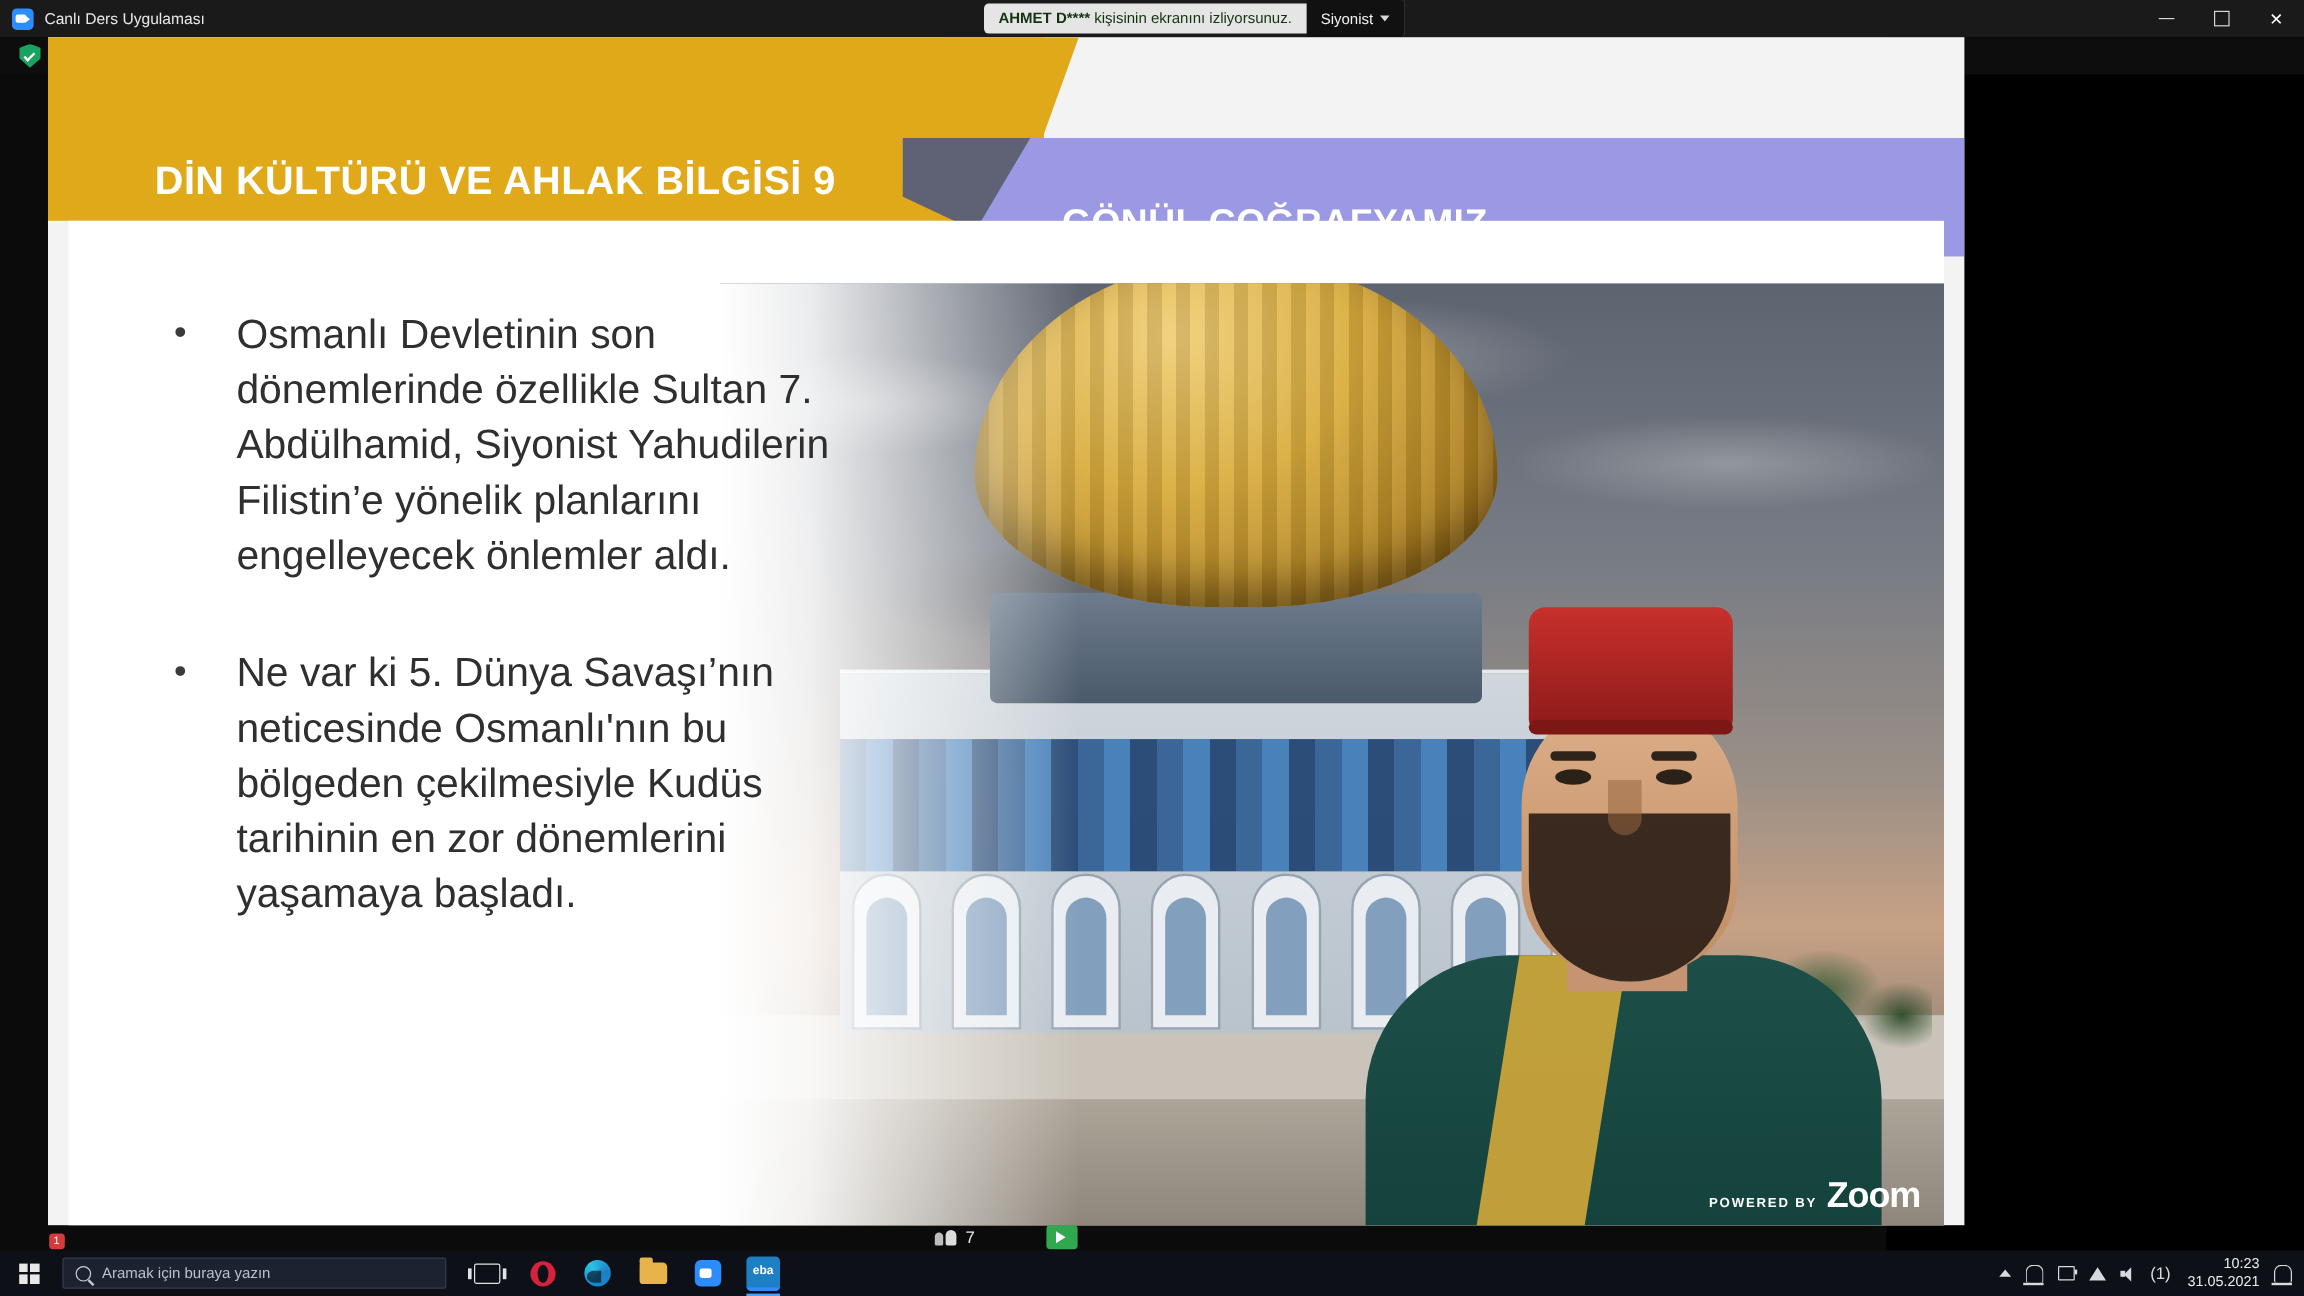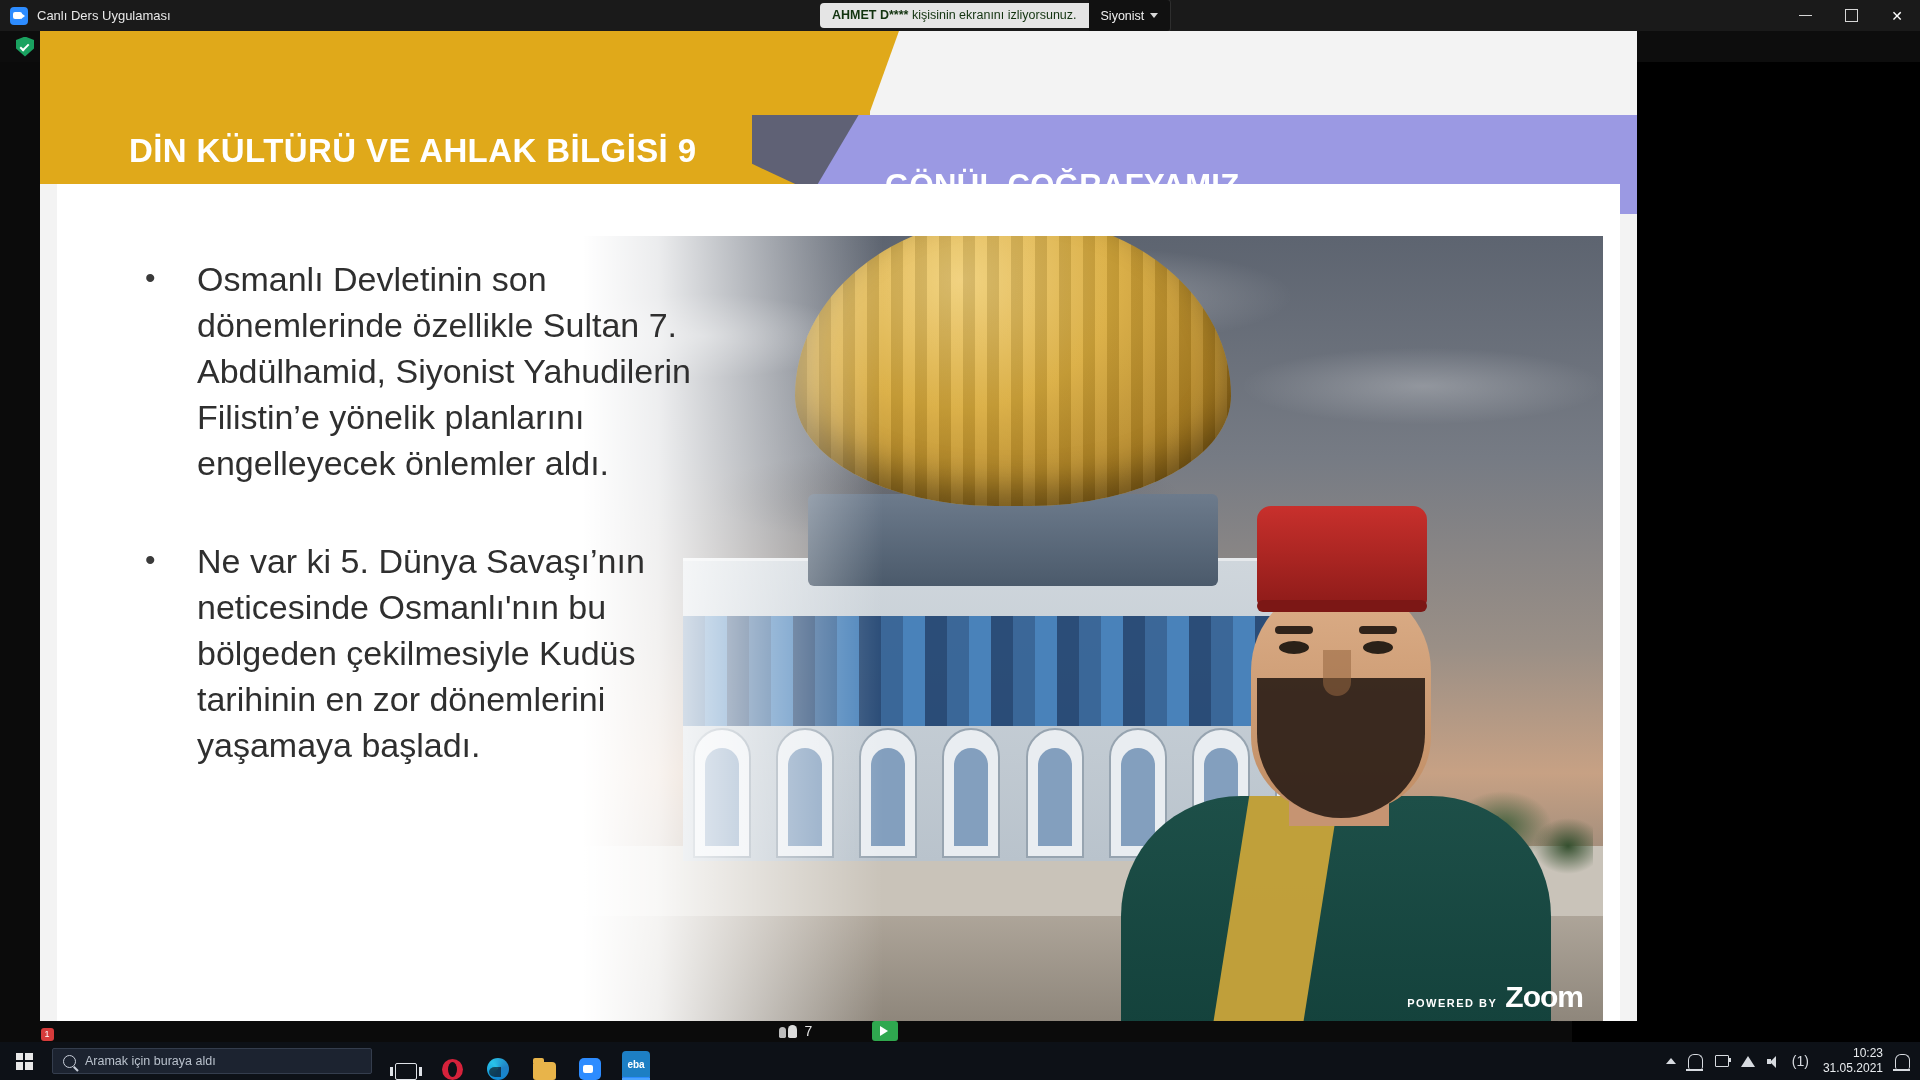--- a/index.html
+++ b/index.html
@@ -236,21 +236,21 @@
     left: 17px; top: 153px;
     width: 1563px;
     height: 840px;
     background: #ffffff;
     overflow: hidden;
   }
 
   
   .photo {
     position: absolute;
-    right: 17px; top: 52px;
+    right: 0; top: 52px;
     width: 1020px;
     height: 790px;
     overflow: hidden;
   }
   .sky {
     position: absolute; inset: 0;
     background: linear-gradient(#5d6470 0%, #767b84 28%, #9a8f86 52%, #c7a184 68%, #8e8378 84%, #7a7168 100%);
   }
   .clouds {
     position: absolute; left: -60px; top: 10px;
@@ -543,21 +543,21 @@
     position:absolute; right:-4px; bottom:-3px;
     width: 6px; height: 1.6px;
     background:#c9cfda;
     transform: rotate(45deg);
   }
   .searchbox span { color: #b9c1cc; font-size: 12.5px; }
 
   .tb-icons { display:flex; align-items:center; gap: 6px; margin-left: 14px; }
   .tb-ico {
     width: 40px; height: 38px;
-    display:flex; align-items:flex-end; justify-content:center;
+    display:flex; align-items:center; justify-content:center;
     position: relative;
   }
   .ico-taskview {
     width: 20px; height: 15px;
     border: 1.6px solid #dfe3e8;
     border-radius: 2px;
     position: relative;
   }
   .ico-taskview::before, .ico-taskview::after {
     content:""; position:absolute; top:3px; width:3px; height:9px; background:#dfe3e8;
@@ -842,21 +842,21 @@
       <span class="grid">
           <i></i>
           <i></i>
           <i></i>
           <i></i>
         </span>
     </div>
 
     <div class="searchbox">
       <span class="mag"></span>
-      <span>Aramak için buraya aldı</span>
+      <span>Aramak için buraya yazın</span>
     </div>
 
     <div class="tb-icons">
       <div class="tb-ico">
           <span class="ico-taskview"></span>
         </div>
       <div class="tb-ico">
           <span class="ico-opera"></span>
         </div>
       <div class="tb-ico">

